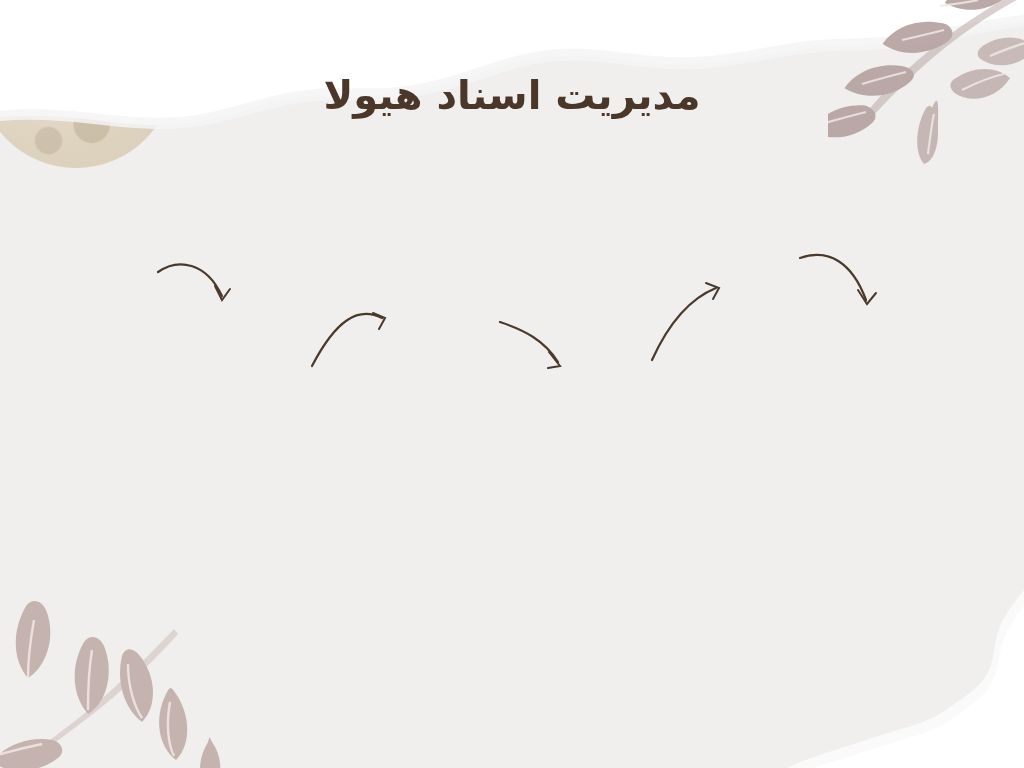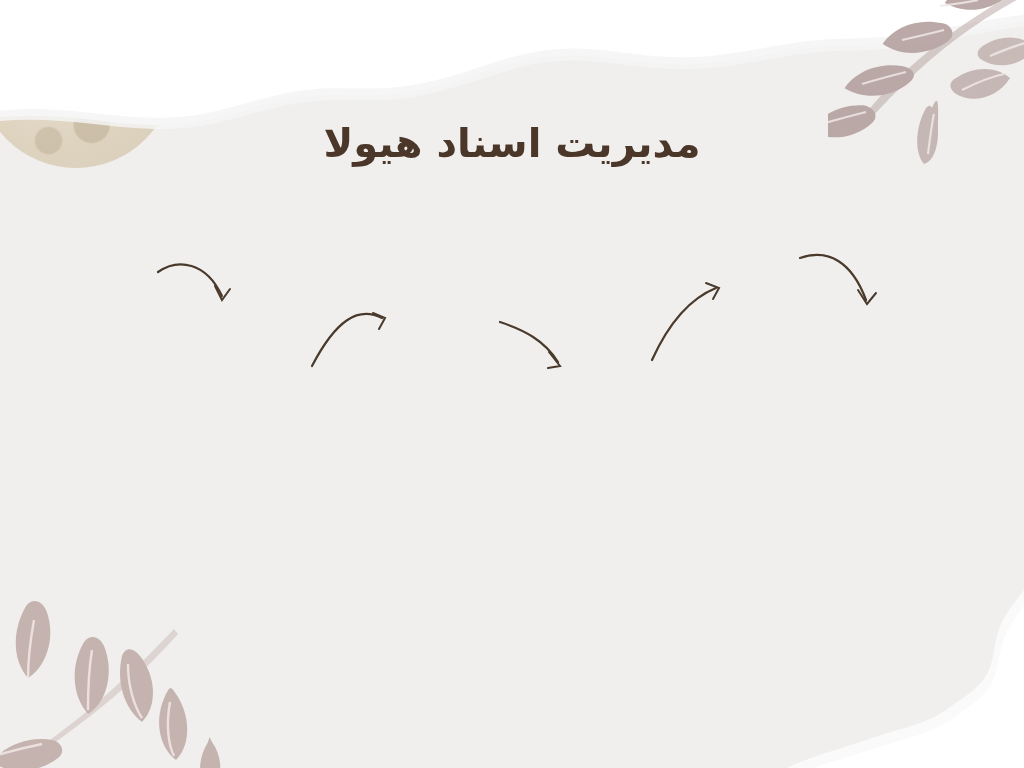--- a/index.html
+++ b/index.html
@@ -52,21 +52,20 @@
   
   #title {
     position: absolute;
     top: 72px; left: 0; right: 0;
     text-align: center;
     color: #4b3729;
     font-size: 40px;
     font-weight: 700;
     letter-spacing: 3px;
     direction: rtl;
-    margin-top: 48px;
   }
 
   
   #pipeline { position: absolute; inset: 0; }
 
   .node { position: absolute; }
 
   .arrows { position: absolute; inset: 0; }
 </style>
 </head>

